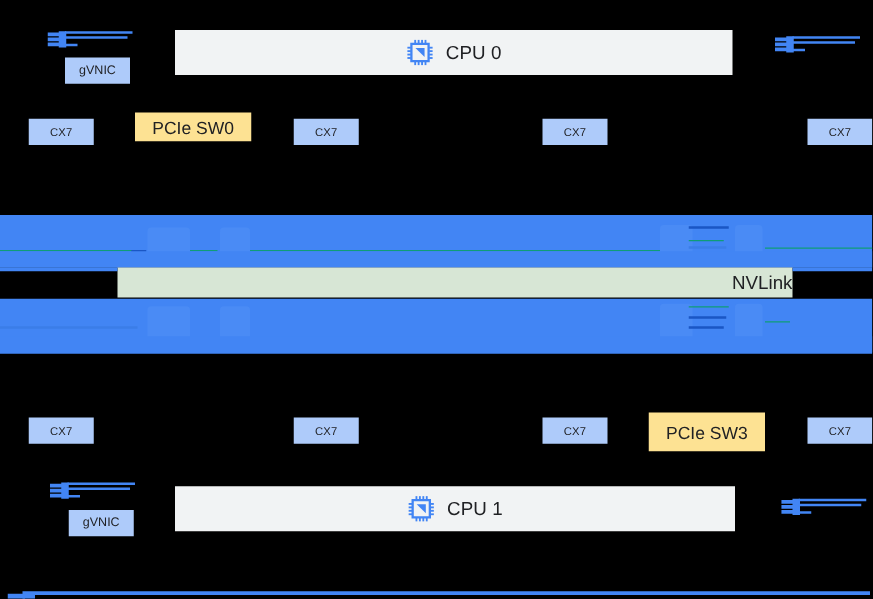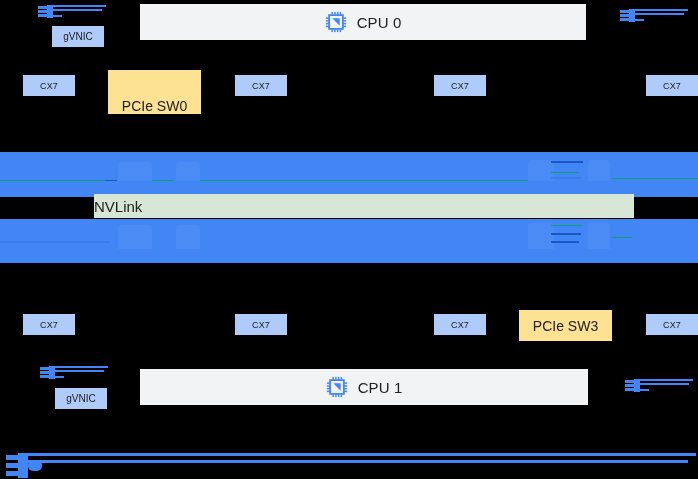--- a/index.html
+++ b/index.html
@@ -8,21 +8,21 @@
     background: #000000;
   }
   #root {
     position: relative;
     width: 698px;
     height: 479px;
     background: #000000;
     font-family: "Liberation Sans", sans-serif;
     overflow: hidden;
   }
-  .abs { position: absolute; }
+  .abs { position: absolute; margin-top: 20px; }
 
   
   .cpu-strip {
     background: #f1f3f4;
     display: flex;
     align-items: center;
     justify-content: center;
     gap: 10px;
   }
   .cpu-label {
@@ -57,21 +57,21 @@
     font-size: 14px;
   }
 
   
   .nvlink {
     background: #d7e6d5;
     color: #202124;
     font-size: 15px;
     display: flex;
     align-items: center;
-    justify-content: flex-start;
+    justify-content: flex-end;
     box-sizing: border-box;
   }
 
   
   .band {
     background: #4285f4;
   }
   .band-sub {
     background: #4285f4;
   }
@@ -140,21 +140,21 @@
       <rect x="14" y="1" width="54" height="2" fill="#4285f4"></rect>
       <rect x="14" y="5" width="50" height="2" fill="#4285f4"></rect>
       <rect x="14" y="11" width="10" height="2" fill="#4285f4"></rect>
     </svg>
   </div>
 
   <div class="abs box box-cx7" style="left:23px; top:75px; width:52px; height:21px;">
     <span>CX7</span>
   </div>
 
-  <div class="abs box box-pcie" style="left:108px; top:70px; width:93px; height:44px;align-items:flex-end;">
+  <div class="abs box box-pcie" style="left:108px; top:70px; width:93px; height:23px;">
     <span>PCIe SW0</span>
   </div>
 
   <div class="abs box box-cx7" style="left:235px; top:75px; width:52px; height:21px;">
     <span>CX7</span>
   </div>
 
   <div class="abs box box-cx7" style="left:434px; top:75px; width:52px; height:21px;">
     <span>CX7</span>
   </div>

